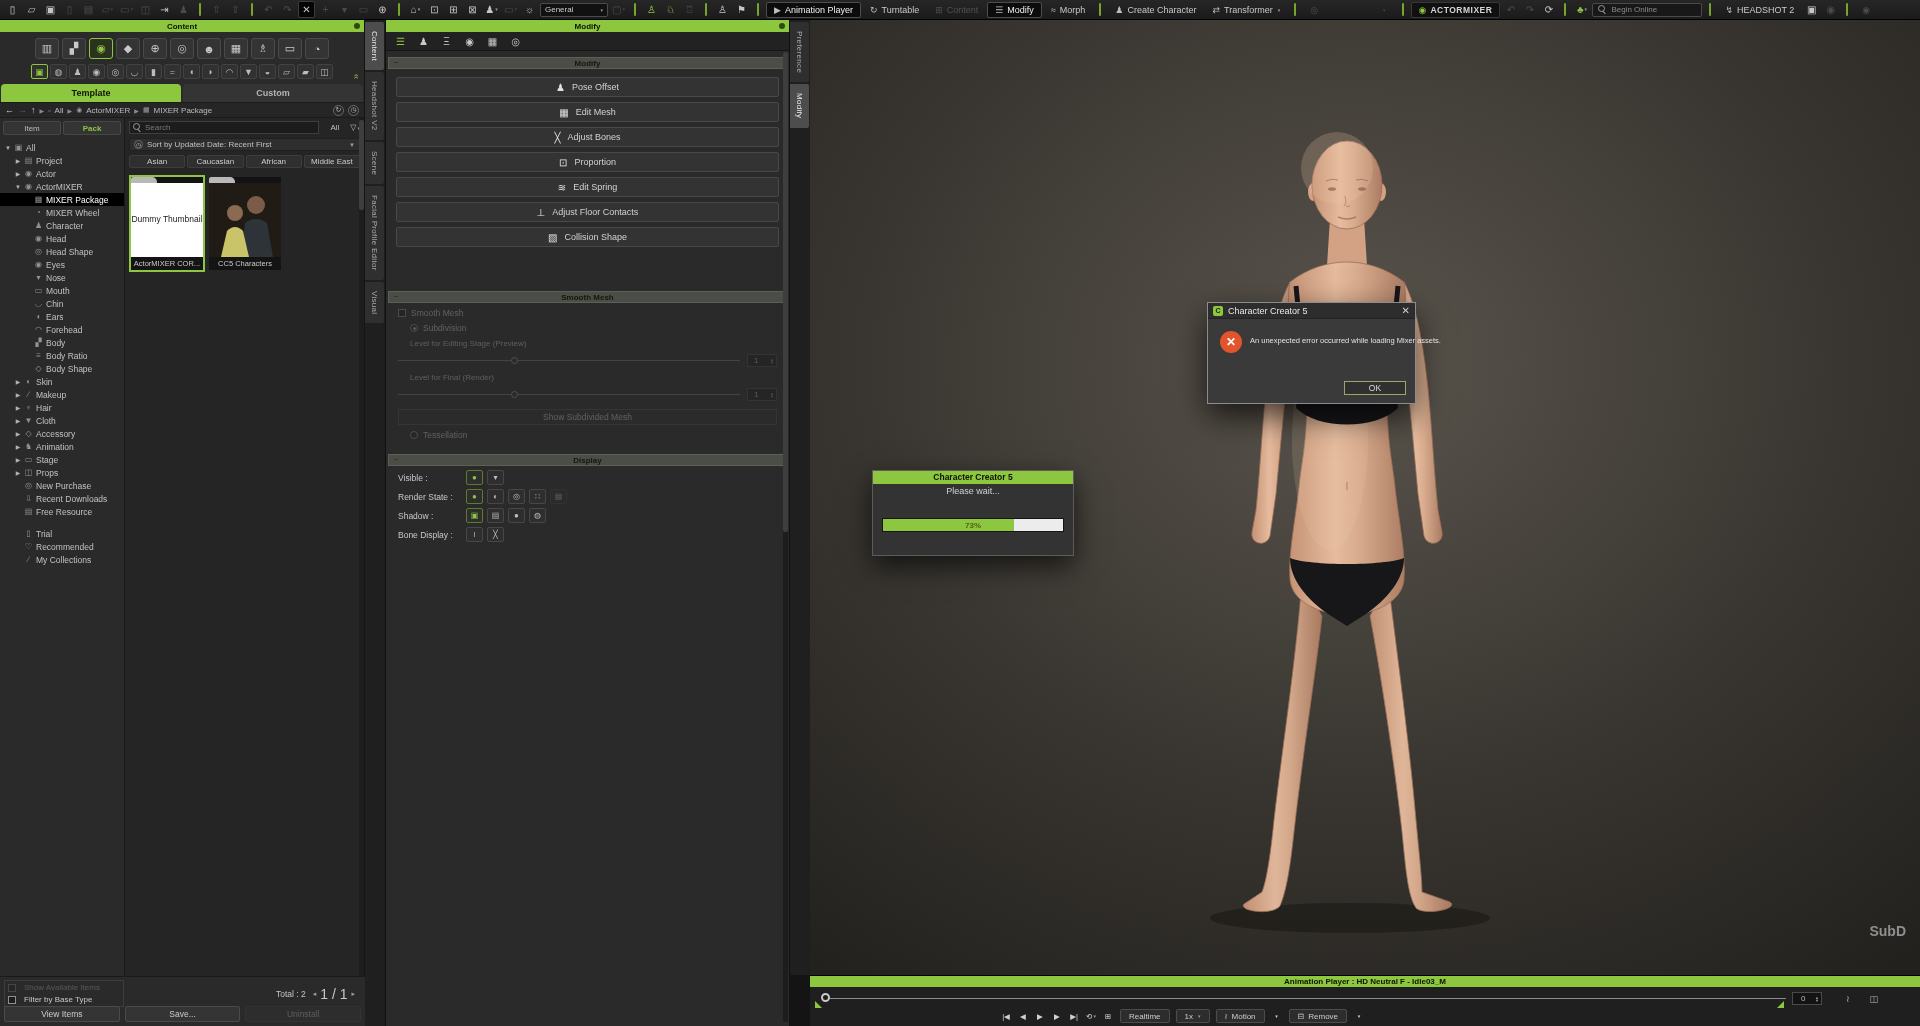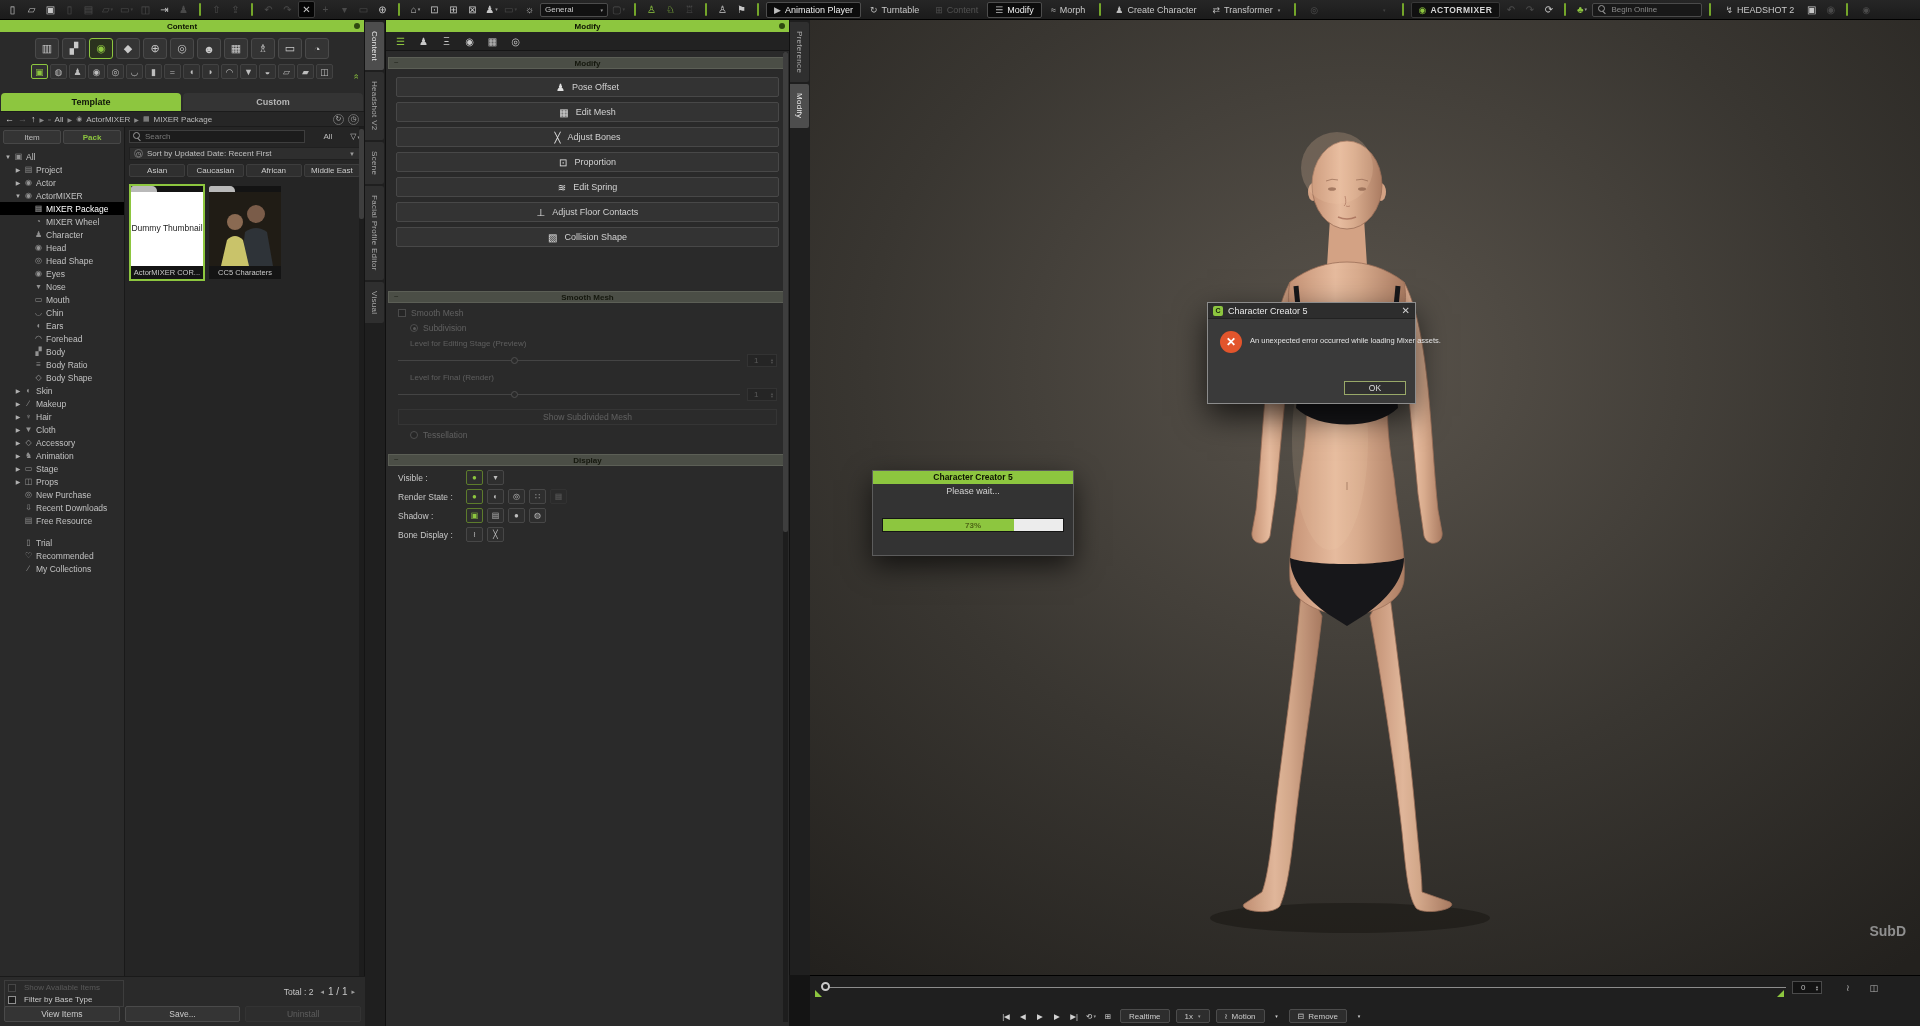--- a/index.html
+++ b/index.html
@@ -49,21 +49,21 @@
   .cat-row1{display:flex;justify-content:center;gap:3px;margin-bottom:5px;}
   .cat1{width:24px;height:21px;border:1px solid #4a4a4a;border-radius:3px;background:#343434;
     color:#c9c9c9;font-size:11px;display:flex;align-items:center;justify-content:center;}
   .cat1.sel{border-color:#8dc63f;color:#8dc63f;background:#2b321e;}
   .cat-row2{display:flex;justify-content:center;gap:2px;}
   .cat2{width:17px;height:15px;border:1px solid #424242;border-radius:2px;background:#313131;
     color:#bdbdbd;font-size:9px;display:flex;align-items:center;justify-content:center;}
   .cat2.sel{border-color:#8dc63f;color:#8dc63f;}
   .collapse-chev{position:absolute;right:5px;bottom:0px;color:#8dc63f;font-size:9px;
     transform:rotate(-90deg);line-height:1;}
-  .ptabs{display:flex;height:18px;margin-top:12px;flex:none;}
+  .ptabs{display:flex;height:18px;margin-top:3px;flex:none;}
   .ptab{flex:1;display:flex;align-items:center;justify-content:center;font-size:9px;font-weight:bold;
     background:#343434;color:#b5b5b5;border-radius:4px 4px 0 0;margin:0 1px;}
   .ptab.active{background:#8dc63f;color:#10150a;}
   .bc{height:16px;display:flex;align-items:center;gap:4px;padding:0 5px;background:#262626;
     border-top:1px solid #1b1b1b;border-bottom:1px solid #1b1b1b;font-size:8px;color:#bbb;flex:none;}
   .bc .nav{font-size:9px;color:#d0d0d0;}
   .bc .nav.dim{opacity:.3;}
   .bc .sep9{color:#8a8a8a;font-size:6px;}
   .bc .cic{font-size:7px;color:#9a9a9a;}
   .bc .rix{margin-left:auto;display:flex;gap:4px;}
@@ -76,21 +76,21 @@
     display:flex;align-items:center;justify-content:center;border-radius:2px;}
   .lptab.active{color:#8dc63f;font-weight:bold;}
   #tree{flex:1;padding-top:4px;overflow:hidden;font-size:8.5px;color:#c2c2c2;}
   .trow{height:13px;display:flex;align-items:center;gap:3px;padding-right:2px;}
   .trow .arr{width:6px;font-size:6px;color:#b0b0b0;text-align:center;flex:none;}
   .trow .tic{width:9px;font-size:8px;color:#939393;text-align:center;flex:none;}
   .trow .tlb{white-space:nowrap;overflow:hidden;}
   .trow.sel{background:#000;color:#fff;}
   .tgap{height:9px;}
   #browsecol{flex:1;display:flex;flex-direction:column;background:#252525;position:relative;min-width:0;}
-  .srow{display:flex;align-items:center;gap:18px;padding:3px 4px 2px;}
+  .srow{display:flex;align-items:center;gap:11px;padding:3px 4px 2px;}
   .sbox{flex:1;height:13px;background:#1c1c1c;border:1px solid #3e3e3e;display:flex;align-items:center;
     gap:3px;padding:0 3px;color:#7a7a7a;font-size:8px;min-width:0;}
   .sall{font-size:8px;color:#bdbdbd;}
   .funnel{font-size:8px;color:#bdbdbd;display:flex;align-items:center;}
   .sortbar{height:13px;margin:2px 4px;background:#2e2e2e;border:1px solid #202020;display:flex;
     align-items:center;gap:4px;padding:0 4px;font-size:8px;color:#c0c0c0;flex:none;}
   .sortbar .mla{margin-left:auto;font-size:6px;color:#9a9a9a;}
   .chips{display:flex;gap:2px;padding:2px 4px;}
   .chip{flex:1;height:13px;background:#2f2f2f;border:1px solid #3d3d3d;border-radius:2px;color:#ccc;
     font-size:8px;display:flex;align-items:center;justify-content:center;white-space:nowrap;overflow:hidden;}
@@ -679,21 +679,21 @@
       </div>
       <div class="fchk">
         <span class="cbox"></span>
         <span>Filter by Base Type</span>
       </div>
     </div>
     <div class="totline">
       <span>Total : 2</span>
       <span class="pg">
         <span>◂</span>
-        <span style="font-size:10px;color:#c6c6c6;">1 / 1</span>
+        <span style="font-size:14px;color:#c6c6c6;">1 / 1</span>
         <span>▸</span>
       </span>
     </div>
     <div class="fbtns">
         <div class="fbtn">View Items</div>
         <div class="fbtn">Save...</div>
         <div class="fbtn dim">Uninstall</div>
       </div>
   </div>
 </div>
@@ -885,20 +885,21 @@
       <ellipse cx="552" cy="169" rx="4" ry="1.8"></ellipse>
     </g>
     <path d="M516 161 Q522 158 528 160 M546 160 Q552 158 558 161" stroke="#8a5f4a" stroke-width="1" fill="none" opacity="0.6"></path>
     <path d="M535 176 Q537 184 534 186 M540 186 Q538 187 536 186" stroke="#9c6450" stroke-width="1" fill="none" opacity="0.55"></path>
     <path d="M528 197 Q537 201 546 197" stroke="#9c6450" stroke-width="1.5" fill="none" opacity="0.7"></path>
   </svg>
   <div id="subd">SubD</div>
 </div>
 
 <div id="timeline">
+  <div class="tl-head">Animation Player : HD Neutral F - Idle03_M</div>
   <div class="tl-slider">
     <div class="track2"></div>
     <div class="knob2"></div>
     <div class="wedge wedgeL"></div>
     <div class="wedge wedgeR"></div>
     <div class="framebox">
       <span>0</span>
       <span class="spin">
           <span>▲</span>
           <span>▼</span>

